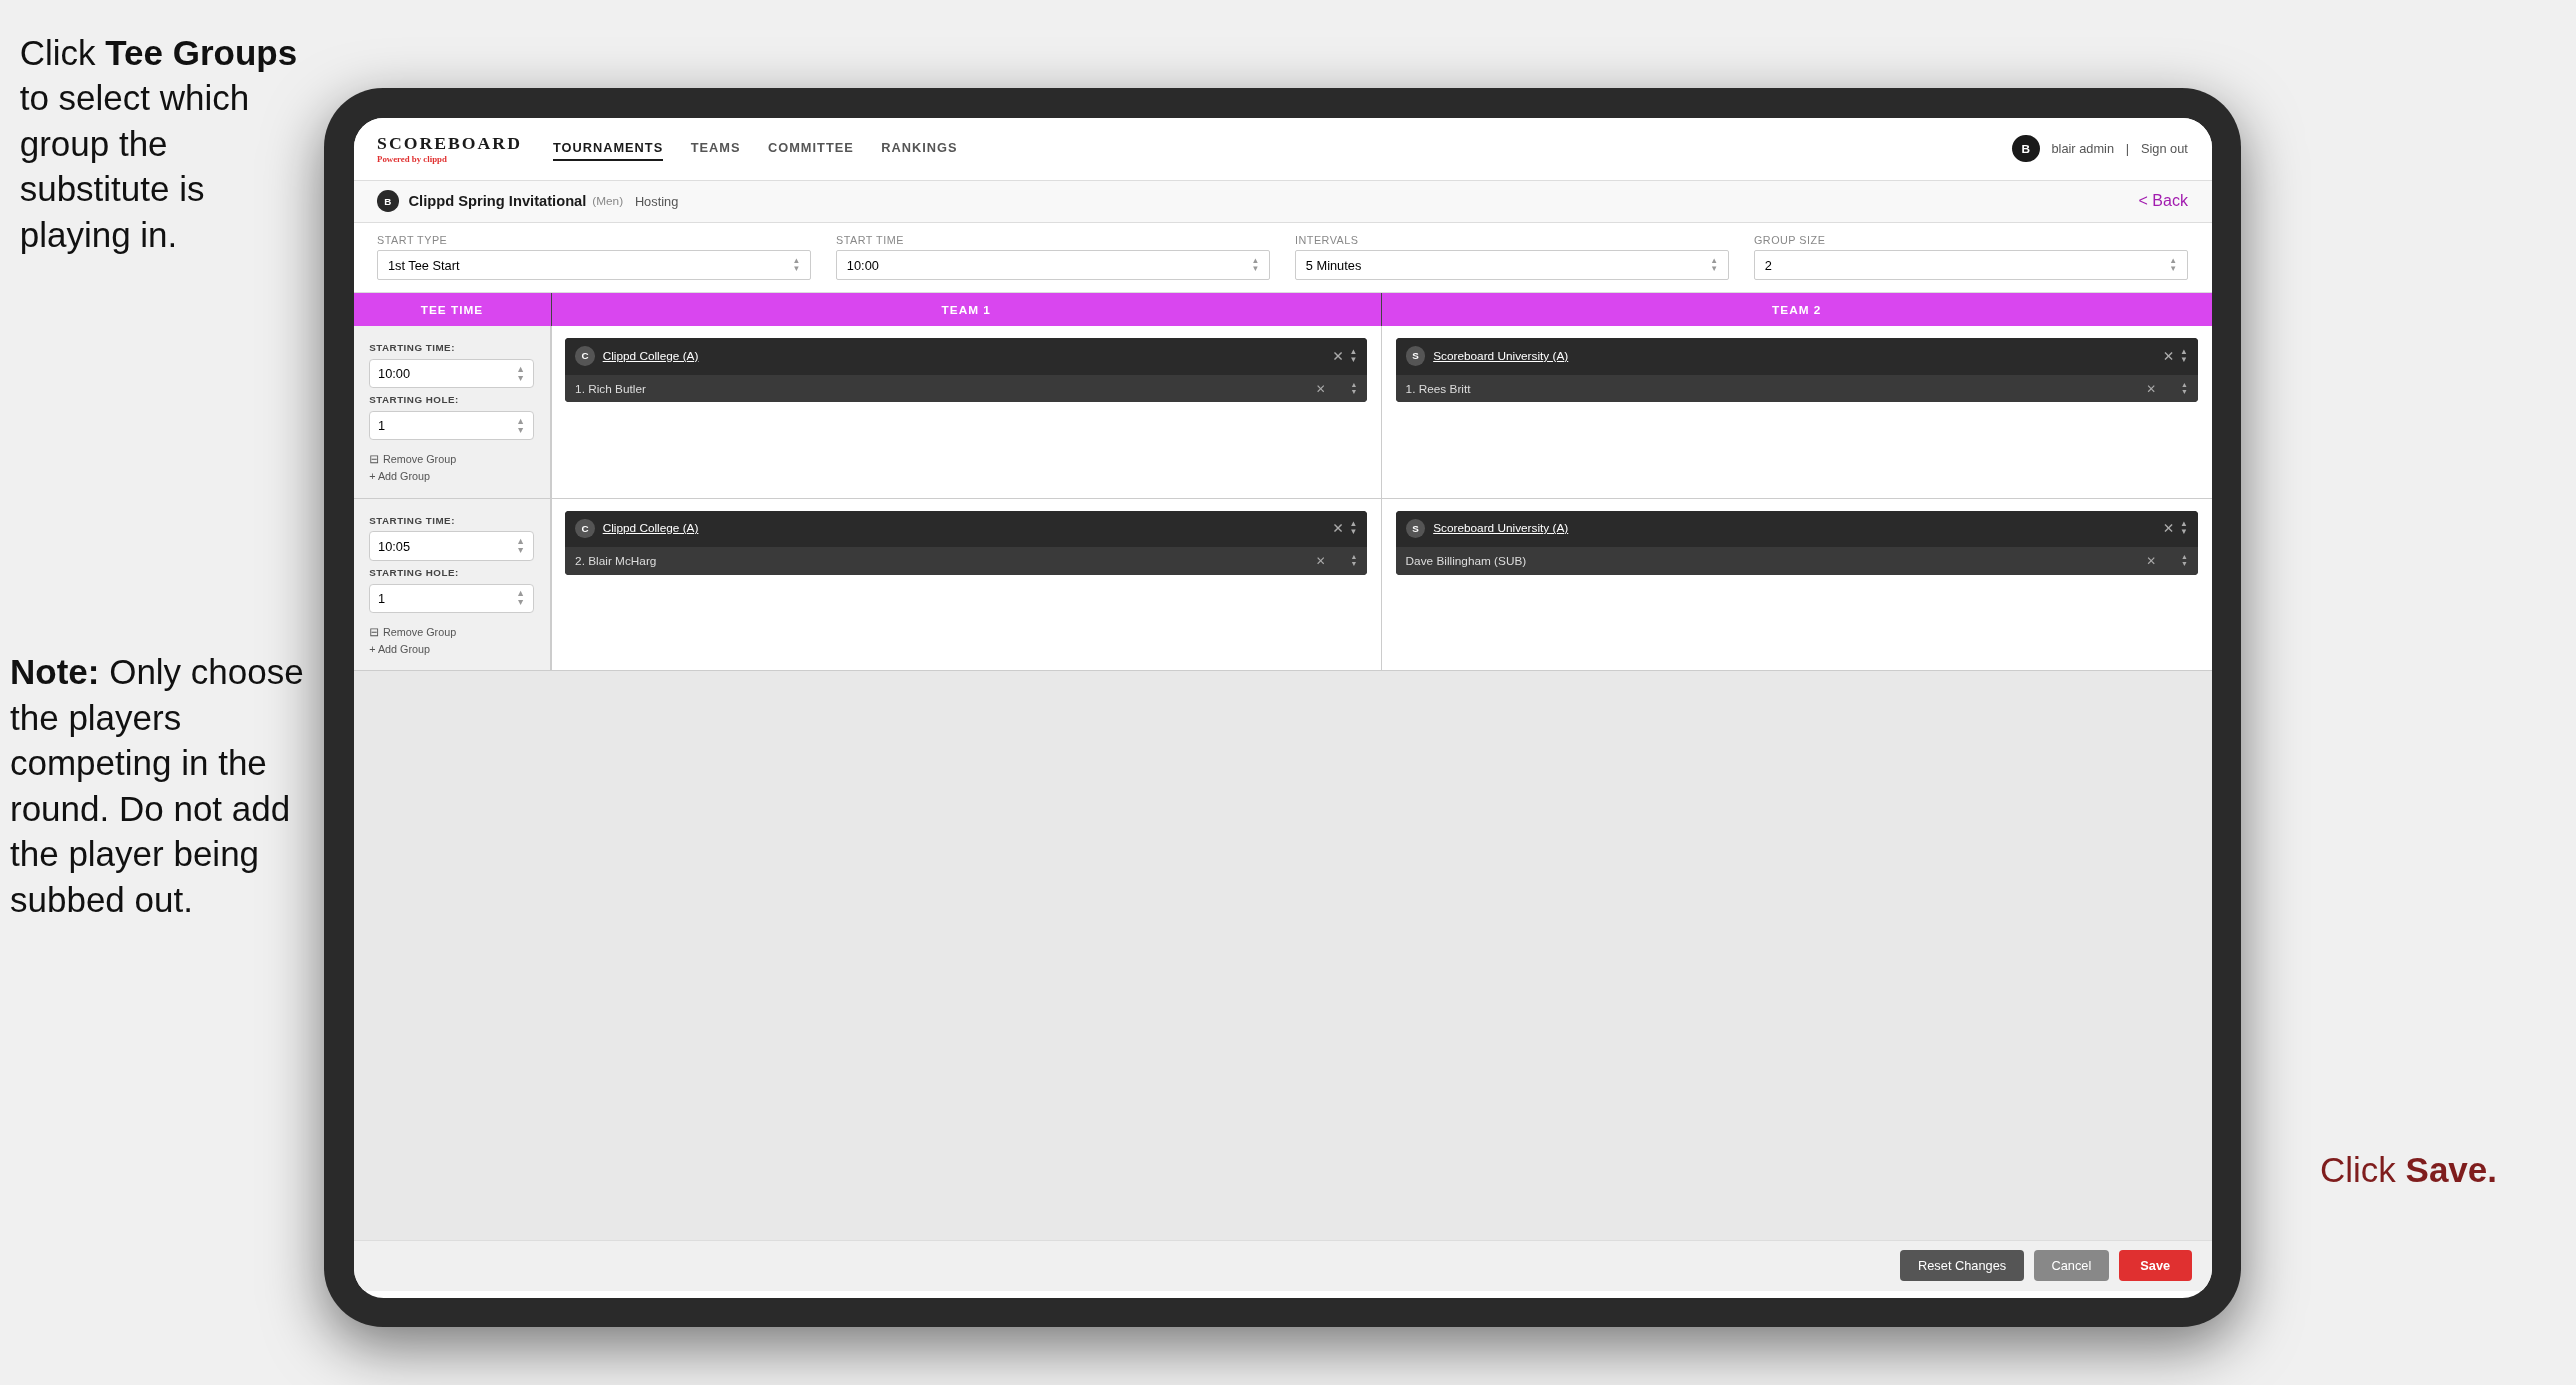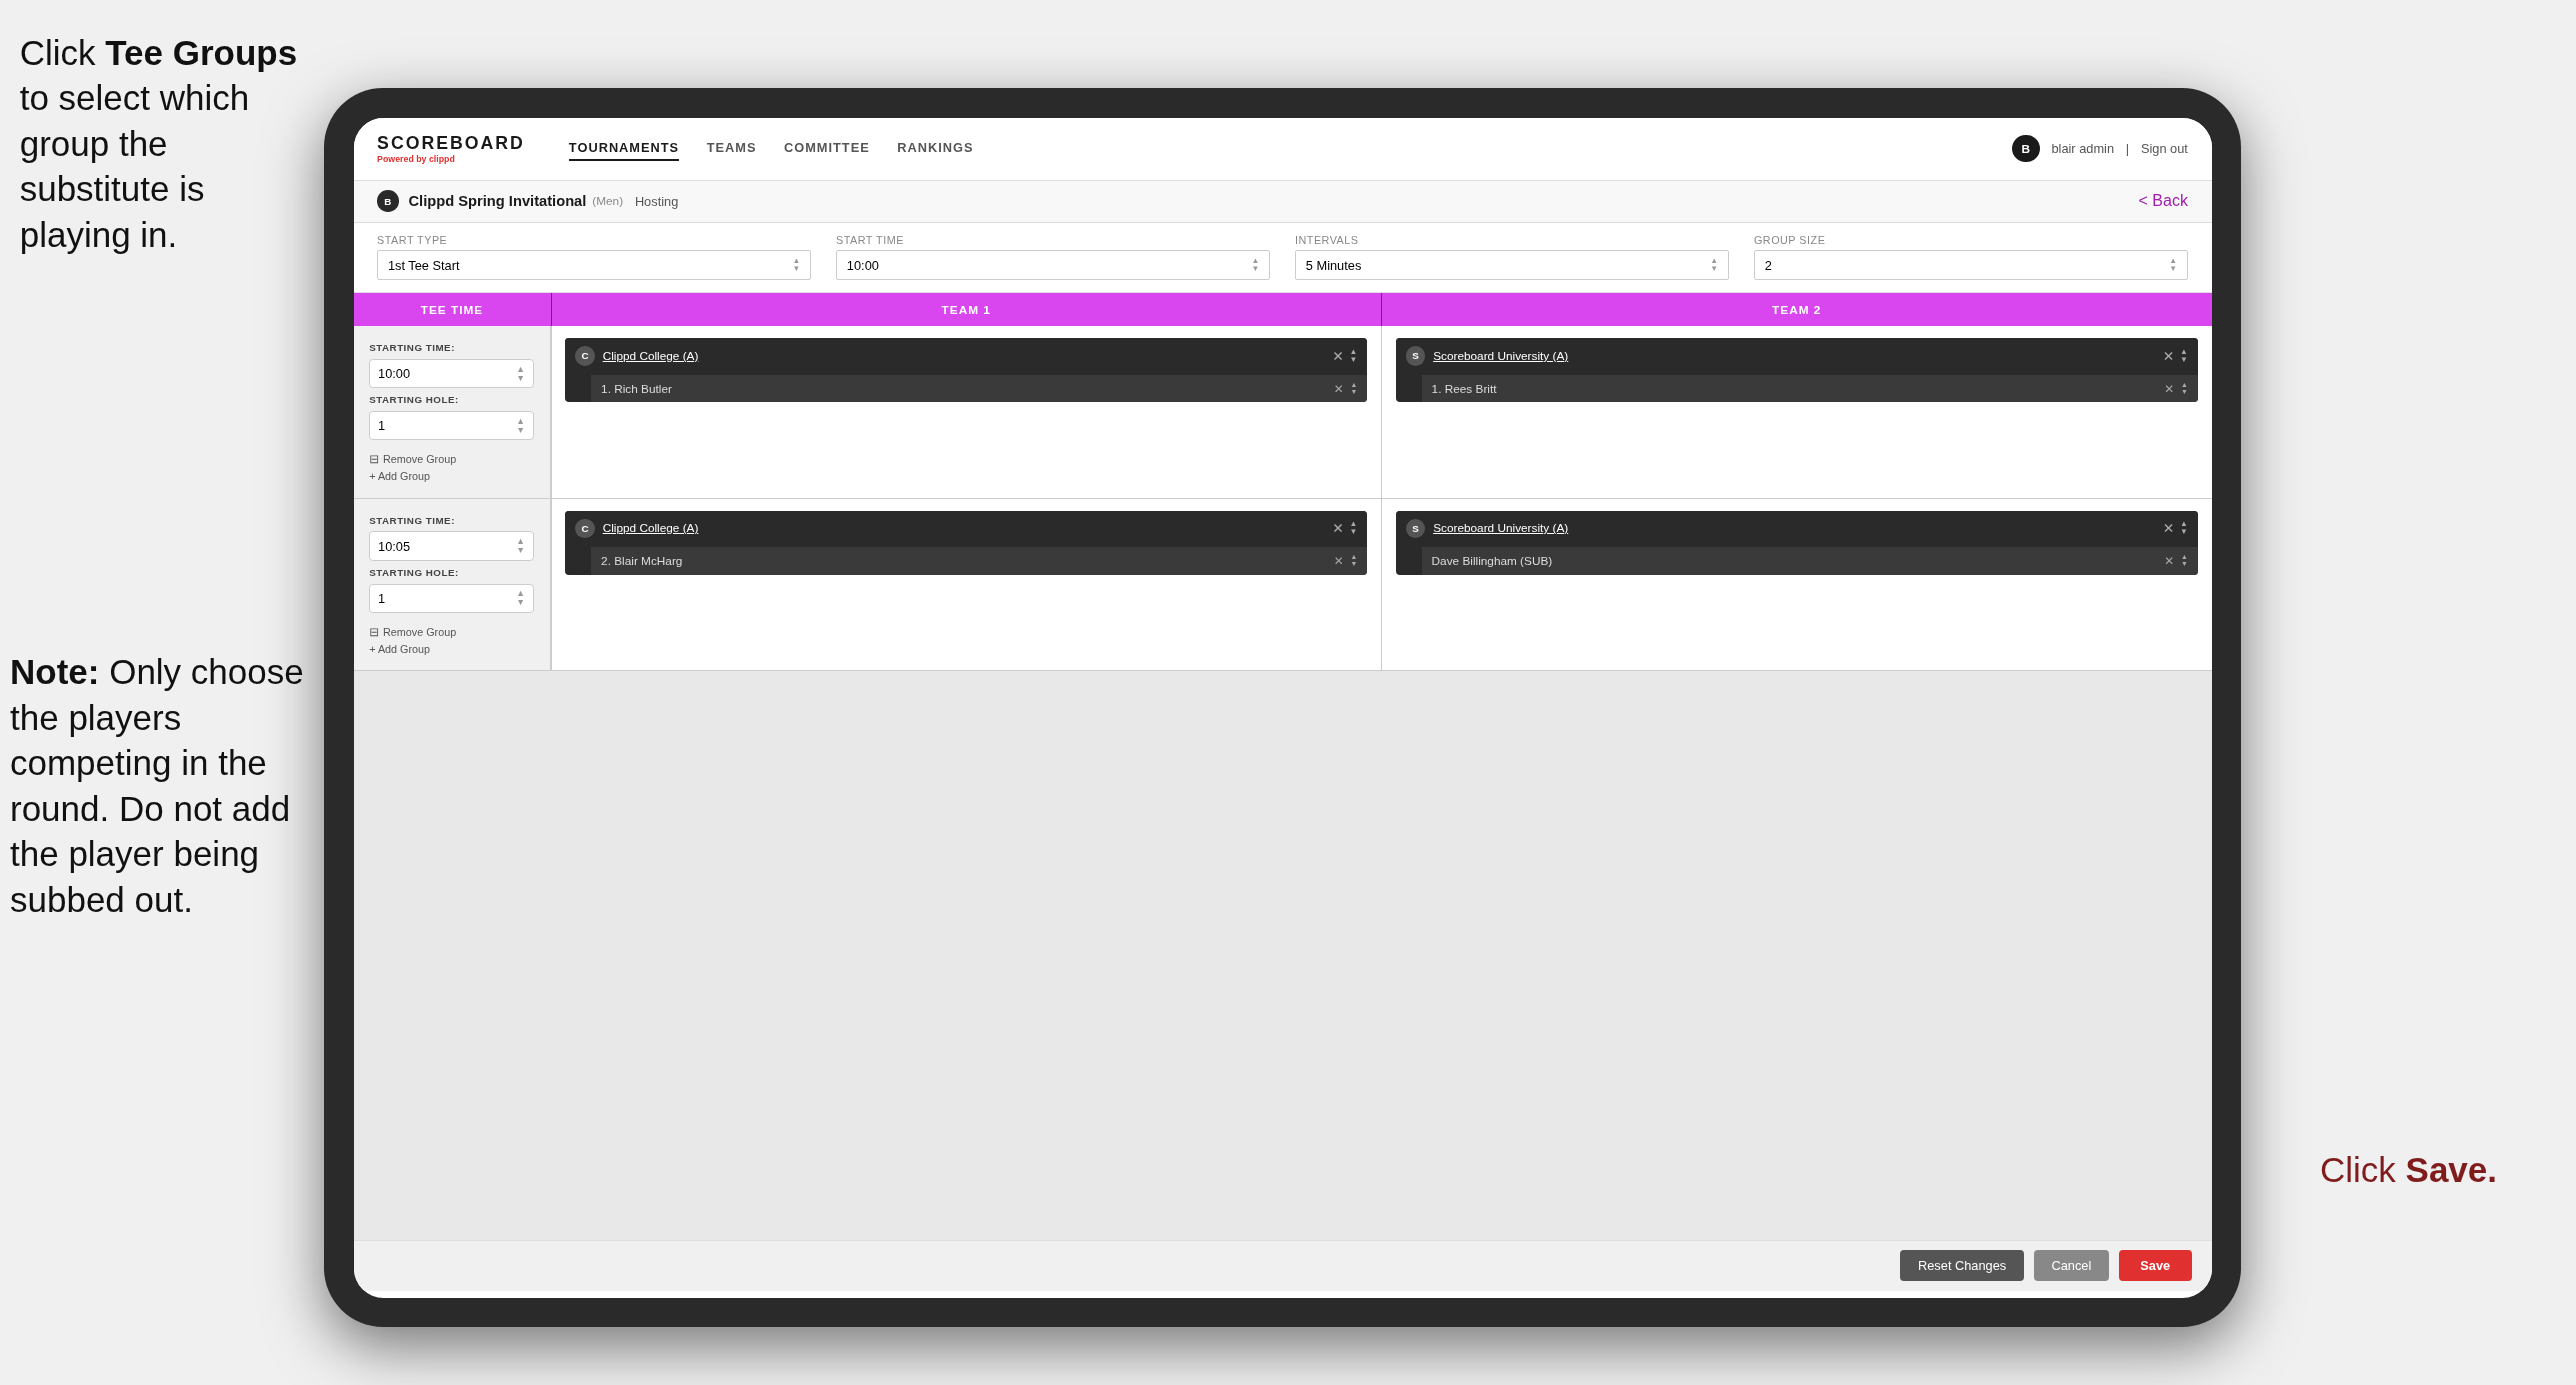--- a/index.html
+++ b/index.html
@@ -75,21 +75,22 @@
       display: flex;
       align-items: center;
       height: 63px;
       background: #fff;
       border-bottom: 1px solid #ddd;
       padding: 0 23.6px;
     }
     .navbar-brand {
       display: flex;
       flex-direction: column;
-      margin-right: 44px;
+      margin-right: 31px;
+      font-family: Liberation Serif, serif;
     }
     .brand-scoreboard {
       font-size: 17.7px;
       font-weight: 900;
       letter-spacing: 2px;
       color: #1a1a1a;
       text-transform: uppercase;
     }
     .brand-powered {
       font-size: 8.8px;
@@ -369,23 +370,22 @@
       color: #aaa;
       line-height: 1;
     }
 
     
     .player-entry {
       display: flex;
       align-items: flex-end;
       padding: 6.9px 9.8px;
       background: #3a3a3a;
-      gap: 7px;
+      gap: 25px;
       margin-top: 1px;
-      margin-left: 26px;
     }
     .player-entry-name {
       flex: 1;
       font-size: 11.8px;
       color: #ddd;
     }
     .player-entry-x {
       color: #aaa;
       font-size: 11.8px;
       cursor: pointer;

